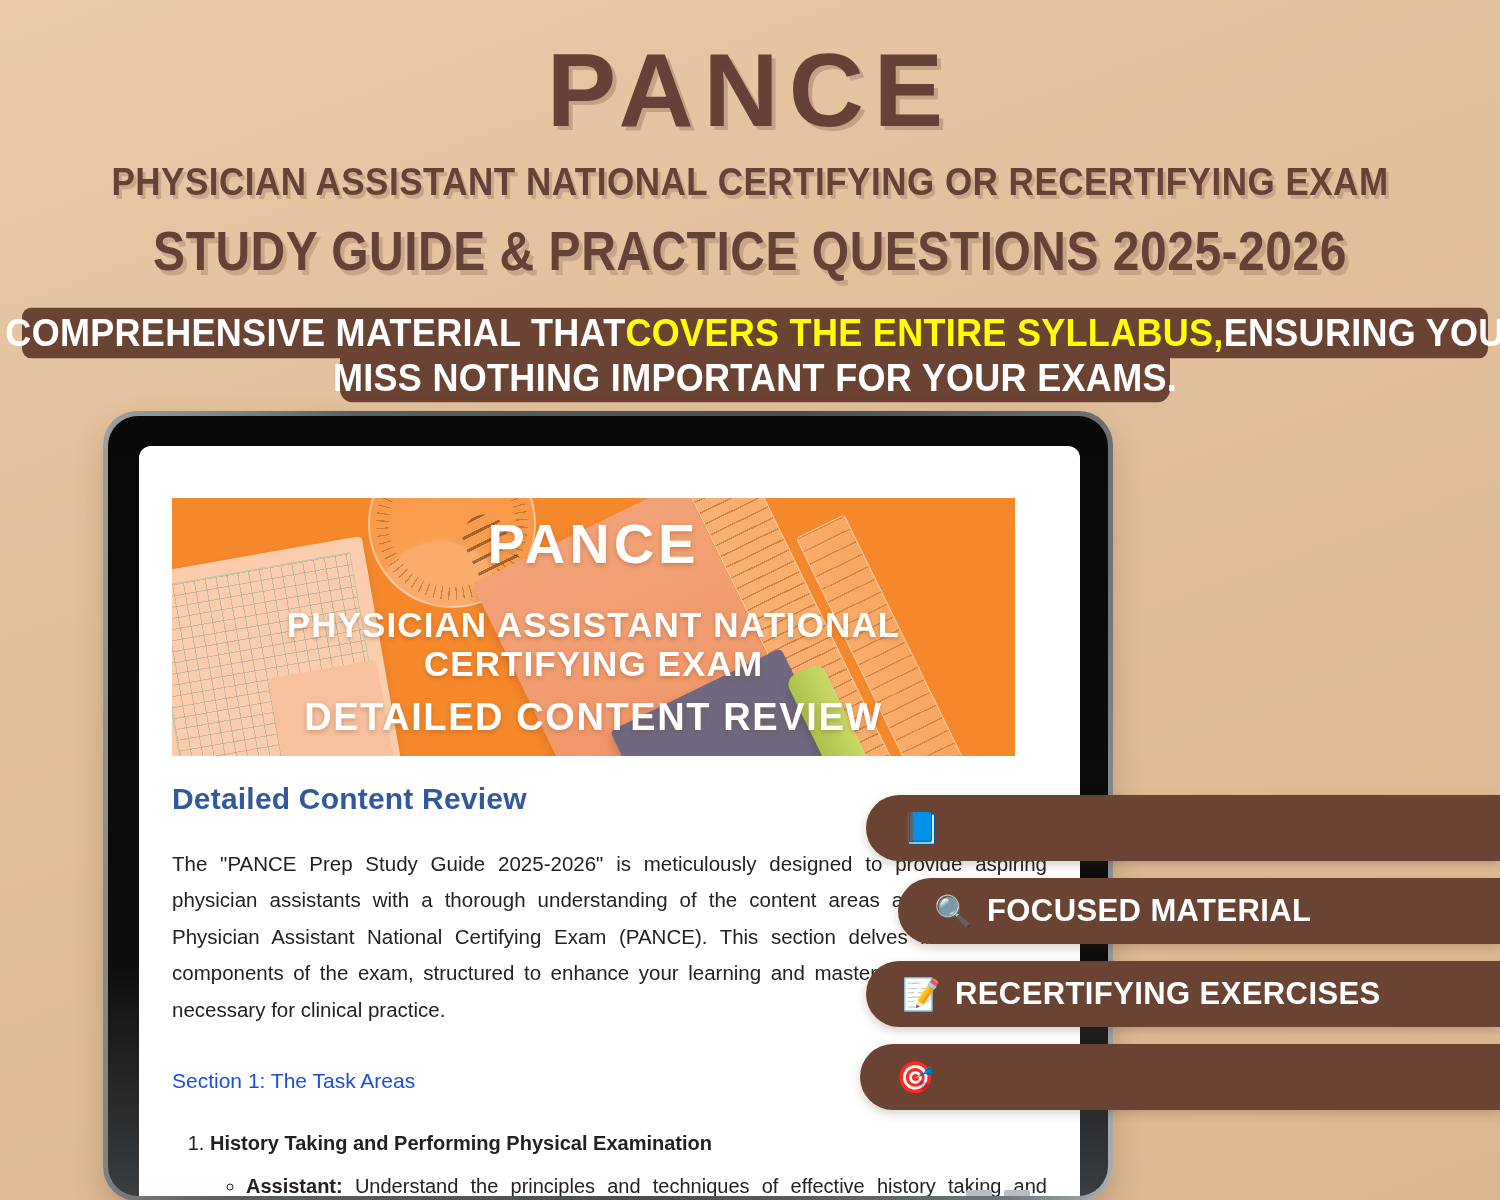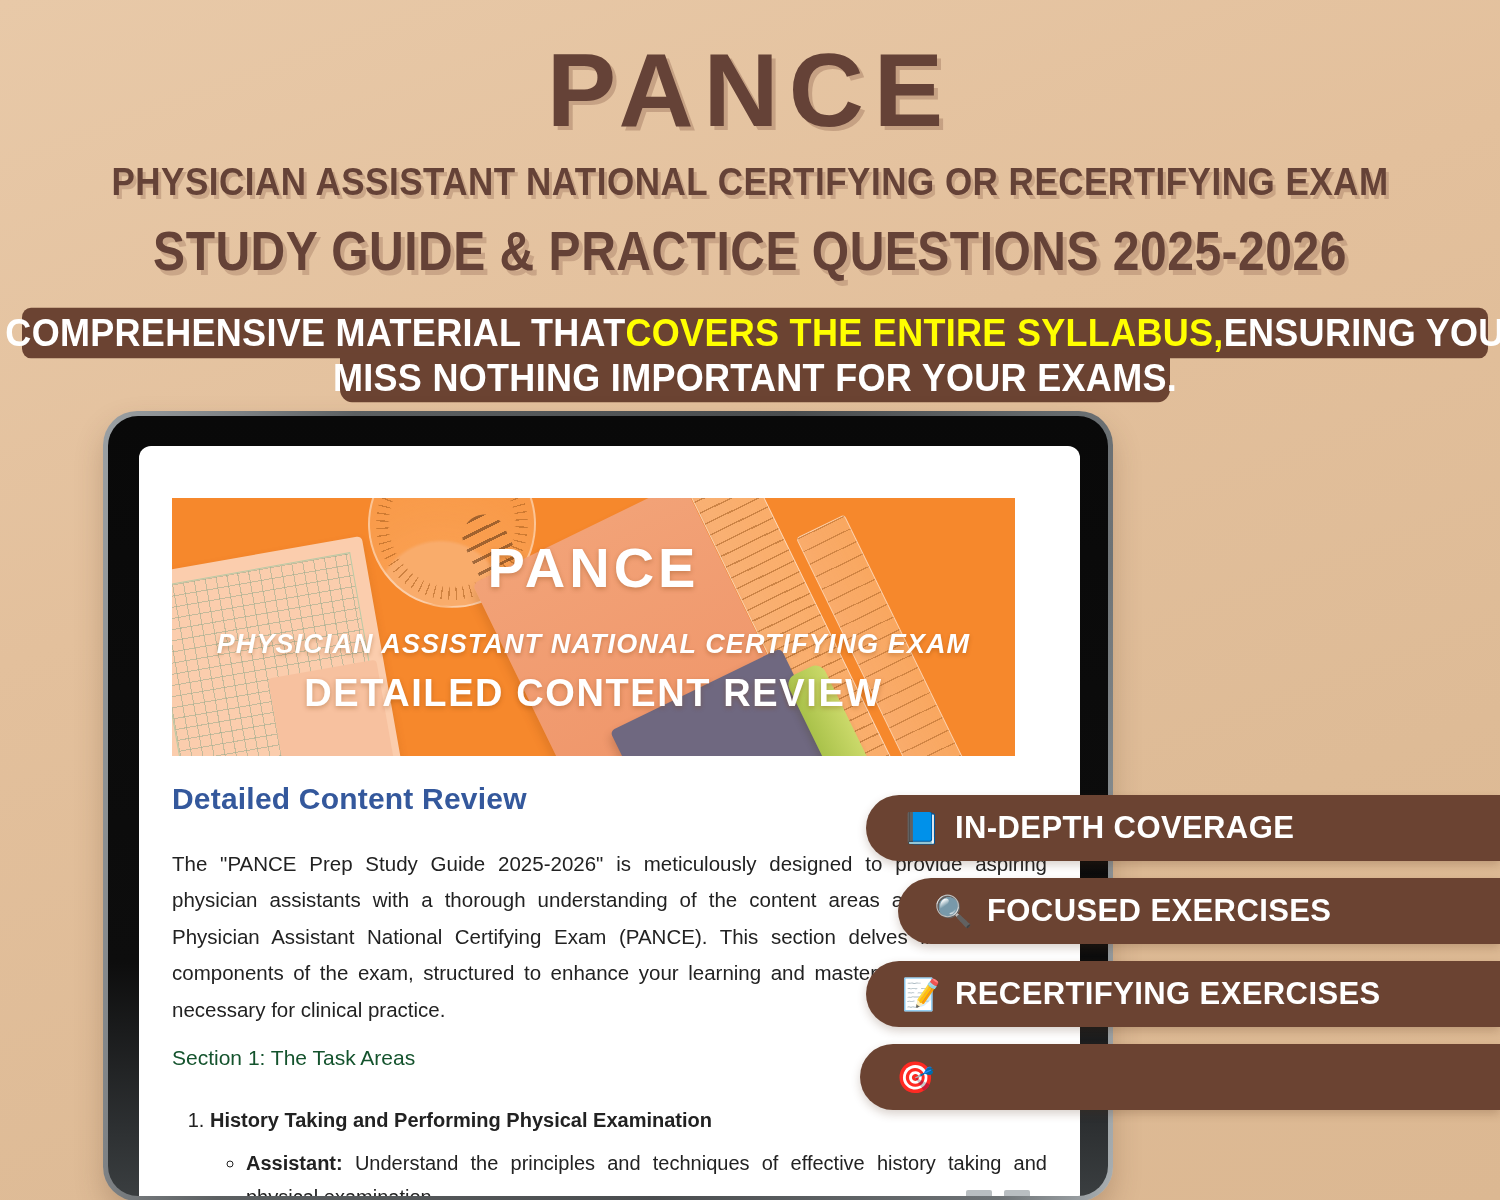--- a/index.html
+++ b/index.html
@@ -247,22 +247,22 @@
     border-radius: 11px;
     box-shadow: -3px 3px 7px rgba(60,50,10,.2);
   }
 
   .hero-text { position: relative; z-index: 5; text-align: center; width: 100%; }
   .hero-t1 {
     color: #ffffff; font-weight: 700; font-size: 56px; letter-spacing: 4px;
     line-height: 1.05; text-shadow: 0 2px 5px rgba(120,60,10,.33);
   }
   .hero-t2 {
-    color: #ffffff; font-weight: 700; font-size: 27px; letter-spacing: 1.1px;
-    line-height: 1.1; margin-top: 32px; text-shadow: 0 2px 4px rgba(120,60,10,.33); font-style: italic;
+    color: #ffffff; font-weight: 700; font-size: 35px; letter-spacing: 1.1px;
+    line-height: 1.1; margin-top: 32px; text-shadow: 0 2px 4px rgba(120,60,10,.33);
   }
   .hero-t3 {
     color: #ffffff; font-weight: 700; font-size: 38px; letter-spacing: 1.6px;
     line-height: 1.1; margin-top: 14px; text-shadow: 0 2px 5px rgba(120,60,10,.33);
   }
 
   
   .doc-body { padding-top: 26px; }
   .doc-h2 {
     color: #34589c;
@@ -272,24 +272,24 @@
     margin-bottom: 30px;
   }
   .doc-p {
     color: #222222;
     font-size: 20.5px;
     line-height: 1.78;
     text-align: justify;
     text-justify: inter-word;
   }
   .doc-section {
-    color: #14532d;
+    color: #1d4ed8;
     font-size: 21px;
     line-height: 1.5;
-    margin-top: 14px;
+    margin-top: 37px;
   }
   .doc-list { margin-top: 30px; padding-left: 38px; }
   .doc-li { color: #222222; font-size: 20px; line-height: 1.6; }
   .doc-li > .li-title { font-weight: 700; text-align: center; }
   .doc-sublist { list-style: circle; margin-top: 10px; padding-left: 36px; }
   .doc-sub-li {
     color: #222222; font-size: 20px; line-height: 1.72;
     text-align: justify;
   }
   .doc-sub-li b { font-weight: 700; }
@@ -379,25 +379,24 @@
 
     </div>
     <span class="tablet-btn b1"></span>
     <span class="tablet-btn b2"></span>
   </div>
 </div>
 
 <div class="pills">
   <div class="pill pill-0">
     <span class="pico">📘</span>
-    <span>IN-DEPTH COVERAGE</span>
   </div>
   <div class="pill pill-1">
     <span class="pico">🔍</span>
-    <span>FOCUSED EXERCISES</span>
+    <span>FOCUSED MATERIAL</span>
   </div>
   <div class="pill pill-2">
     <span class="pico">📝</span>
     <span>RECERTIFYING EXERCISES</span>
   </div>
   <div class="pill pill-3">
     <span class="pico">🎯</span>
   </div>
 </div>
 

